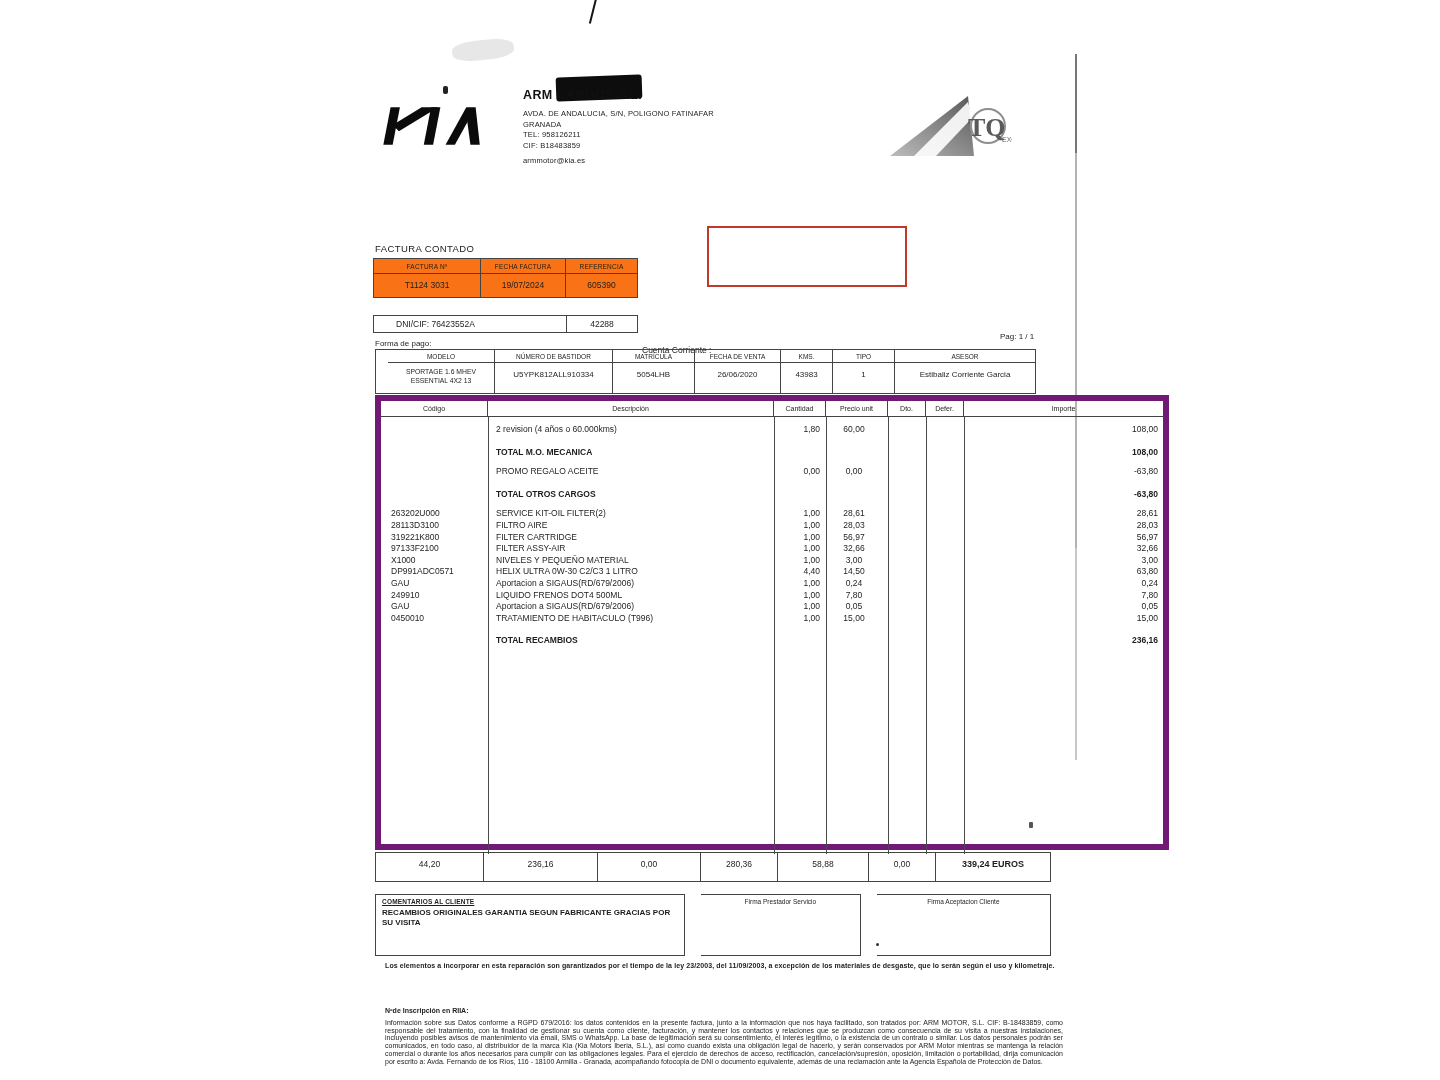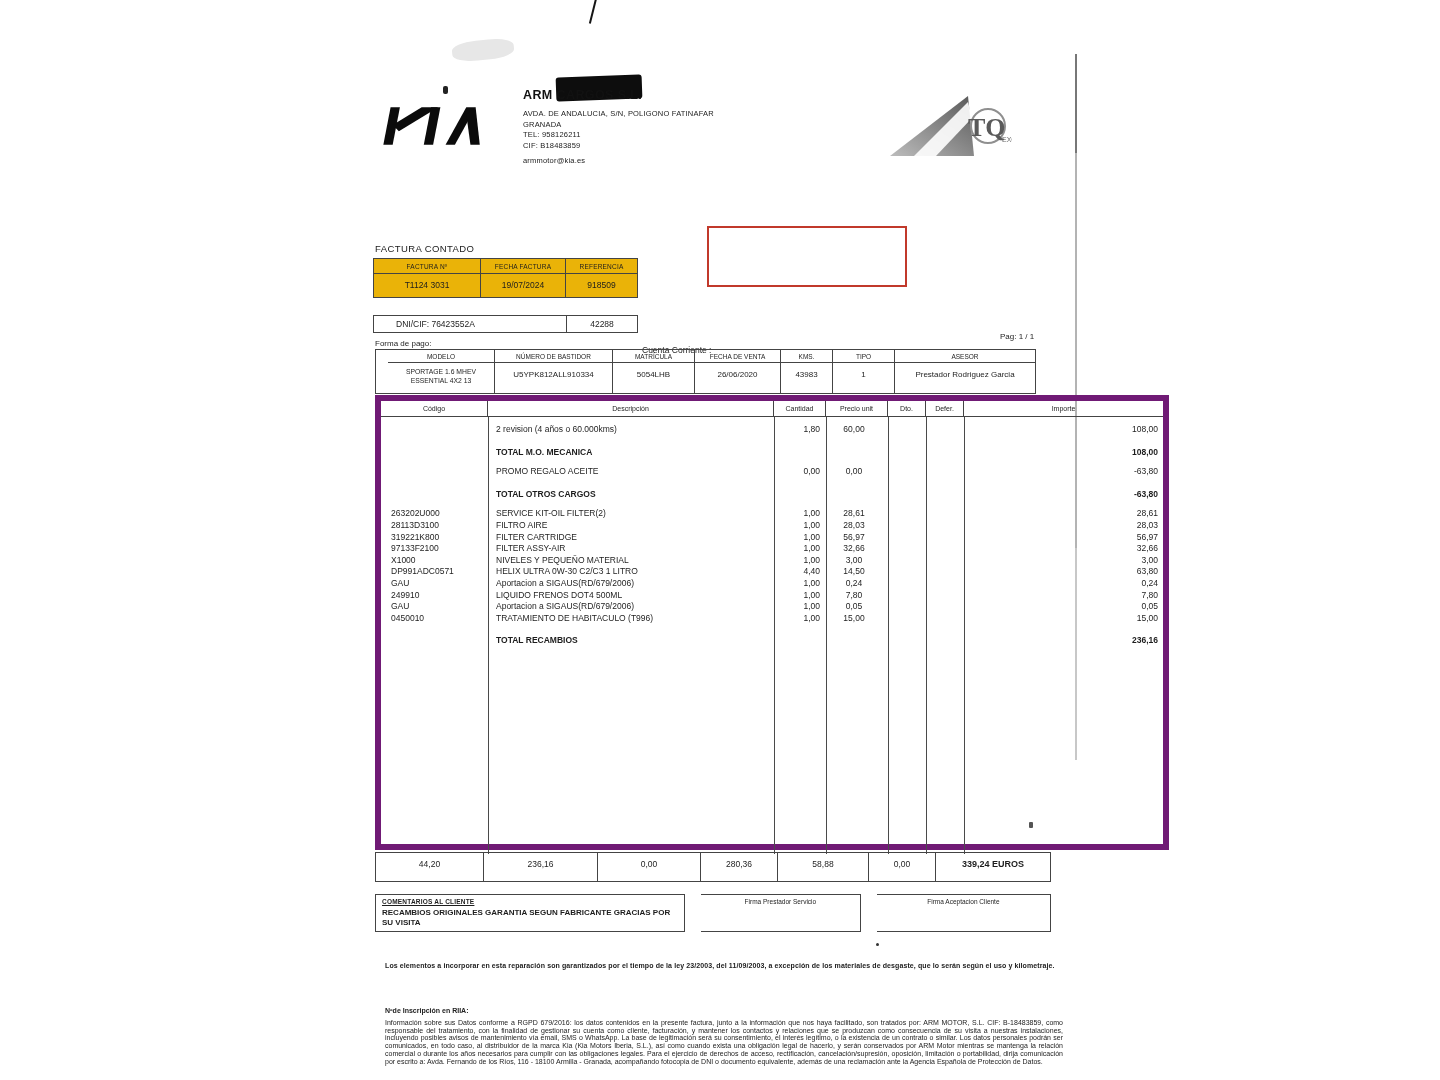--- a/index.html
+++ b/index.html
@@ -25,21 +25,21 @@
   .company-name { font-size:12.5px; font-weight:bold; letter-spacing:.4px; margin-bottom:7px; color:#111; }
   .company-line { font-size:7.5px; line-height:10.5px; letter-spacing:.2px; color:#222; }
   .company-line.gap { margin-top:5px; }
   .tq-logo { left:888px; top:94px; width:124px; height:66px; }
 
   .red-box { left:707px; top:226px; width:200px; height:61px; border:2px solid #c1392b; }
 
   .doc-type { left:375px; top:243px; font-size:9.5px; letter-spacing:.4px; color:#1a1a1a; }
 
   
-  .inv-table { left:373px; top:258px; width:265px; border:1px solid #444; background:#eab308; }
+  .inv-table { left:373px; top:258px; width:265px; border:1px solid #444; background:#f97316; }
   .inv-head { display:grid; grid-template-columns:107px 85px 1fr; border-bottom:1px solid #444; }
   .inv-vals { display:grid; grid-template-columns:107px 85px 1fr; }
   .inv-cell { text-align:center; border-right:1px solid #444; }
   .inv-cell:last-child { border-right:none; }
   .inv-head .inv-cell { font-size:6.5px; padding:4px 0 3px; letter-spacing:.2px; }
   .inv-vals .inv-cell { font-size:8.5px; padding:6px 0 7px; }
 
   
   .dni-row { left:373px; top:315px; display:flex; }
   .dni-cell1 { width:194px; height:18px; border:1px solid #444; font-size:8.5px; line-height:16px; padding-left:22px; }
@@ -82,21 +82,21 @@
   .tot-head, .tot-vals { display:grid; grid-template-columns:108px 114px 103px 77px 91px 67px 1fr; }
   .tot-head { border-bottom:1px solid #444; }
   .tot-cell { text-align:center; border-right:1px solid #444; }
   .tot-cell:last-child { border-right:none; }
   .tot-head .tot-cell { font-size:7px; padding:4px 0 3px; }
   .tot-head .tot-total { font-size:7.5px; font-weight:bold; }
   .tot-vals .tot-cell { font-size:8.5px; padding:6px 0 12px; }
   .tot-vals .tot-total { font-weight:bold; font-size:9px; }
 
   
-  .comments { left:375px; top:894px; width:676px; height:38px; display:flex;gap:16px; }
+  .comments { left:375px; top:894px; width:676px; height:62px; display:flex;gap:16px; }
   .com-left { width:325px; border:1px solid #444; padding:3px 6px; }
   .com-title { font-size:6.5px; font-weight:bold; text-decoration:underline; letter-spacing:.2px; }
   .com-text { font-size:8px; font-weight:bold; line-height:9.5px; margin-top:3px; }
   .com-mid { width:168px; border:1px solid #444; border-left:none; text-align:center; }
   .com-right { width:183px; border:1px solid #444; border-left:none; text-align:center; }
   .sign-label { font-size:6.5px; padding-top:3px; }
 
   
   .warranty { left:385px; top:962px; width:680px; font-size:7px; font-weight:bold; letter-spacing:.1px; color:#222; }
   .riia { left:385px; top:1007px; font-size:7px; font-weight:bold; color:#222; }
@@ -159,21 +159,21 @@
 
   <div class="abs inv-table">
     <div class="inv-head">
       <div class="inv-cell">FACTURA Nº</div>
       <div class="inv-cell">FECHA FACTURA</div>
       <div class="inv-cell">REFERENCIA</div>
     </div>
     <div class="inv-vals">
       <div class="inv-cell">T1124 3031</div>
       <div class="inv-cell">19/07/2024</div>
-      <div class="inv-cell">918509</div>
+      <div class="inv-cell">605390</div>
     </div>
   </div>
 
   <div class="abs dni-row">
     <div class="dni-cell1">DNI/CIF: 76423552A</div>
     <div class="dni-cell2">42288</div>
   </div>
 
   <div class="abs pay-label">Forma de pago:</div>
   <div class="abs account-label">Cuenta Corriente :</div>
@@ -189,21 +189,21 @@
       <div class="veh-cell">TIPO</div>
       <div class="veh-cell">ASESOR</div>
     </div>
     <div class="veh-vals">
       <div class="veh-cell veh-modelo">SPORTAGE 1.6 MHEV ESSENTIAL 4X2 13</div>
       <div class="veh-cell">U5YPK812ALL910334</div>
       <div class="veh-cell">5054LHB</div>
       <div class="veh-cell">26/06/2020</div>
       <div class="veh-cell">43983</div>
       <div class="veh-cell">1</div>
-      <div class="veh-cell">Prestador Rodriguez Garcia</div>
+      <div class="veh-cell">Estibaliz Corriente Garcia</div>
     </div>
   </div>
 
   <div class="abs items-table">
     <div class="items-head">
       <div class="ih">Código</div>
       <div class="ih">Descripción</div>
       <div class="ih">Cantidad</div>
       <div class="ih">Precio unit</div>
       <div class="ih">Dto.</div>

